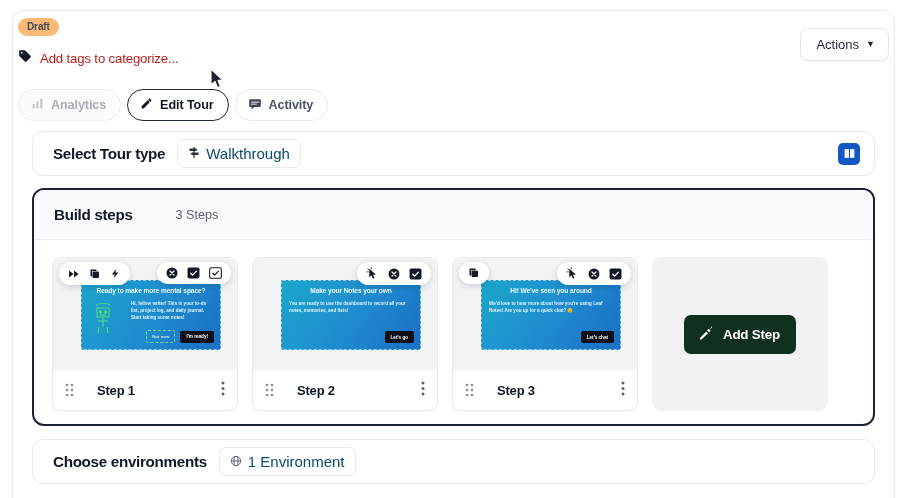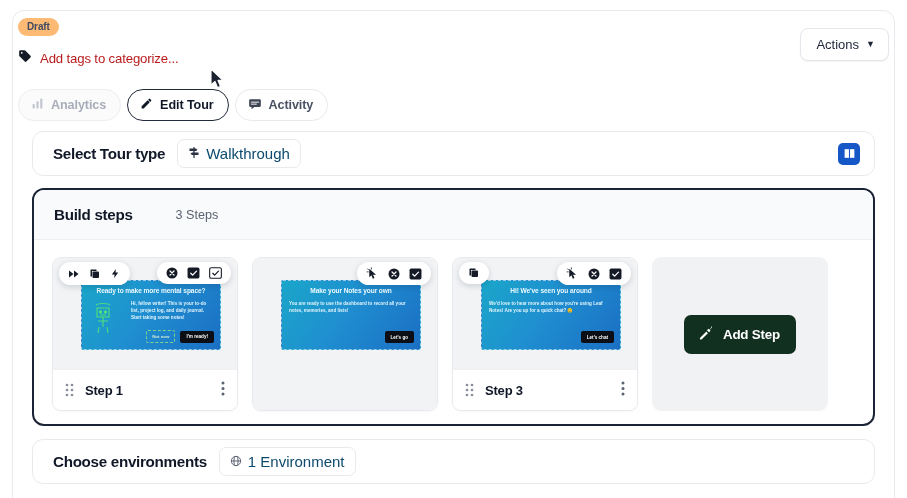--- a/index.html
+++ b/index.html
@@ -198,21 +198,21 @@
   .step-footer {
     height: 41px;
     display: flex; align-items: center;
     padding: 0 12px;
     border-top: 1px solid #eef0f3;
     background: #ffffff;
   }
   .grip { display: flex; }
   .step-label {
     font-size: 13px; font-weight: 700; color: #101828;
-    margin-left: 11px; letter-spacing: -.2px;
+    margin-left: 23px; letter-spacing: -.2px;
   }
   .kebab { margin-left: auto; cursor: pointer; }
   .add-step-card {
     width: 176px; height: 154px;
     background: #f1f2f4;
     border-radius: 9px;
     display: flex; align-items: center; justify-content: center;
   }
   .add-step-btn {
     display: flex; align-items: center; gap: 9px;
@@ -433,20 +433,40 @@
 
           <div class="tooltip-mock">
             <div class="tt-title">Make your Notes your own</div>
             <div class="tt-body">You are ready to use the dashboard to record all your notes, memories, and lists!</div>
             <div class="tt-btns">
               <span class="tt-btn-dark">Let's go</span>
             </div>
           </div>
         </div>
 
+        <div class="step-footer">
+          <span class="grip">
+            <svg width="9" height="14" viewBox="0 0 9 14" fill="#868d9b">
+              <circle cx="2" cy="2" r="1.35"></circle>
+                <circle cx="7" cy="2" r="1.35"></circle>
+              <circle cx="2" cy="7" r="1.35"></circle>
+                <circle cx="7" cy="7" r="1.35"></circle>
+              <circle cx="2" cy="12" r="1.35"></circle>
+                <circle cx="7" cy="12" r="1.35"></circle>
+            </svg>
+          </span>
+          <span class="step-label">Step 2</span>
+          <span class="kebab">
+            <svg width="4" height="15" viewBox="0 0 4 15" fill="#5b6272">
+              <circle cx="2" cy="2" r="1.5"></circle>
+                <circle cx="2" cy="7.5" r="1.5"></circle>
+                <circle cx="2" cy="13" r="1.5"></circle>
+            </svg>
+          </span>
+        </div>
       </div>
 
       <div class="step-card">
         <div class="step-preview">
           <div class="toolbar left">
             <span class="tb-ico">
               <svg width="12" height="12" viewBox="0 0 24 24" fill="#141a26">
                 <rect x="7" y="7" width="13" height="13" rx="2"></rect>
                 <path d="M4 3h11v3H6v11H3V4a1 1 0 0 1 1-1z"></path>
               </svg>

